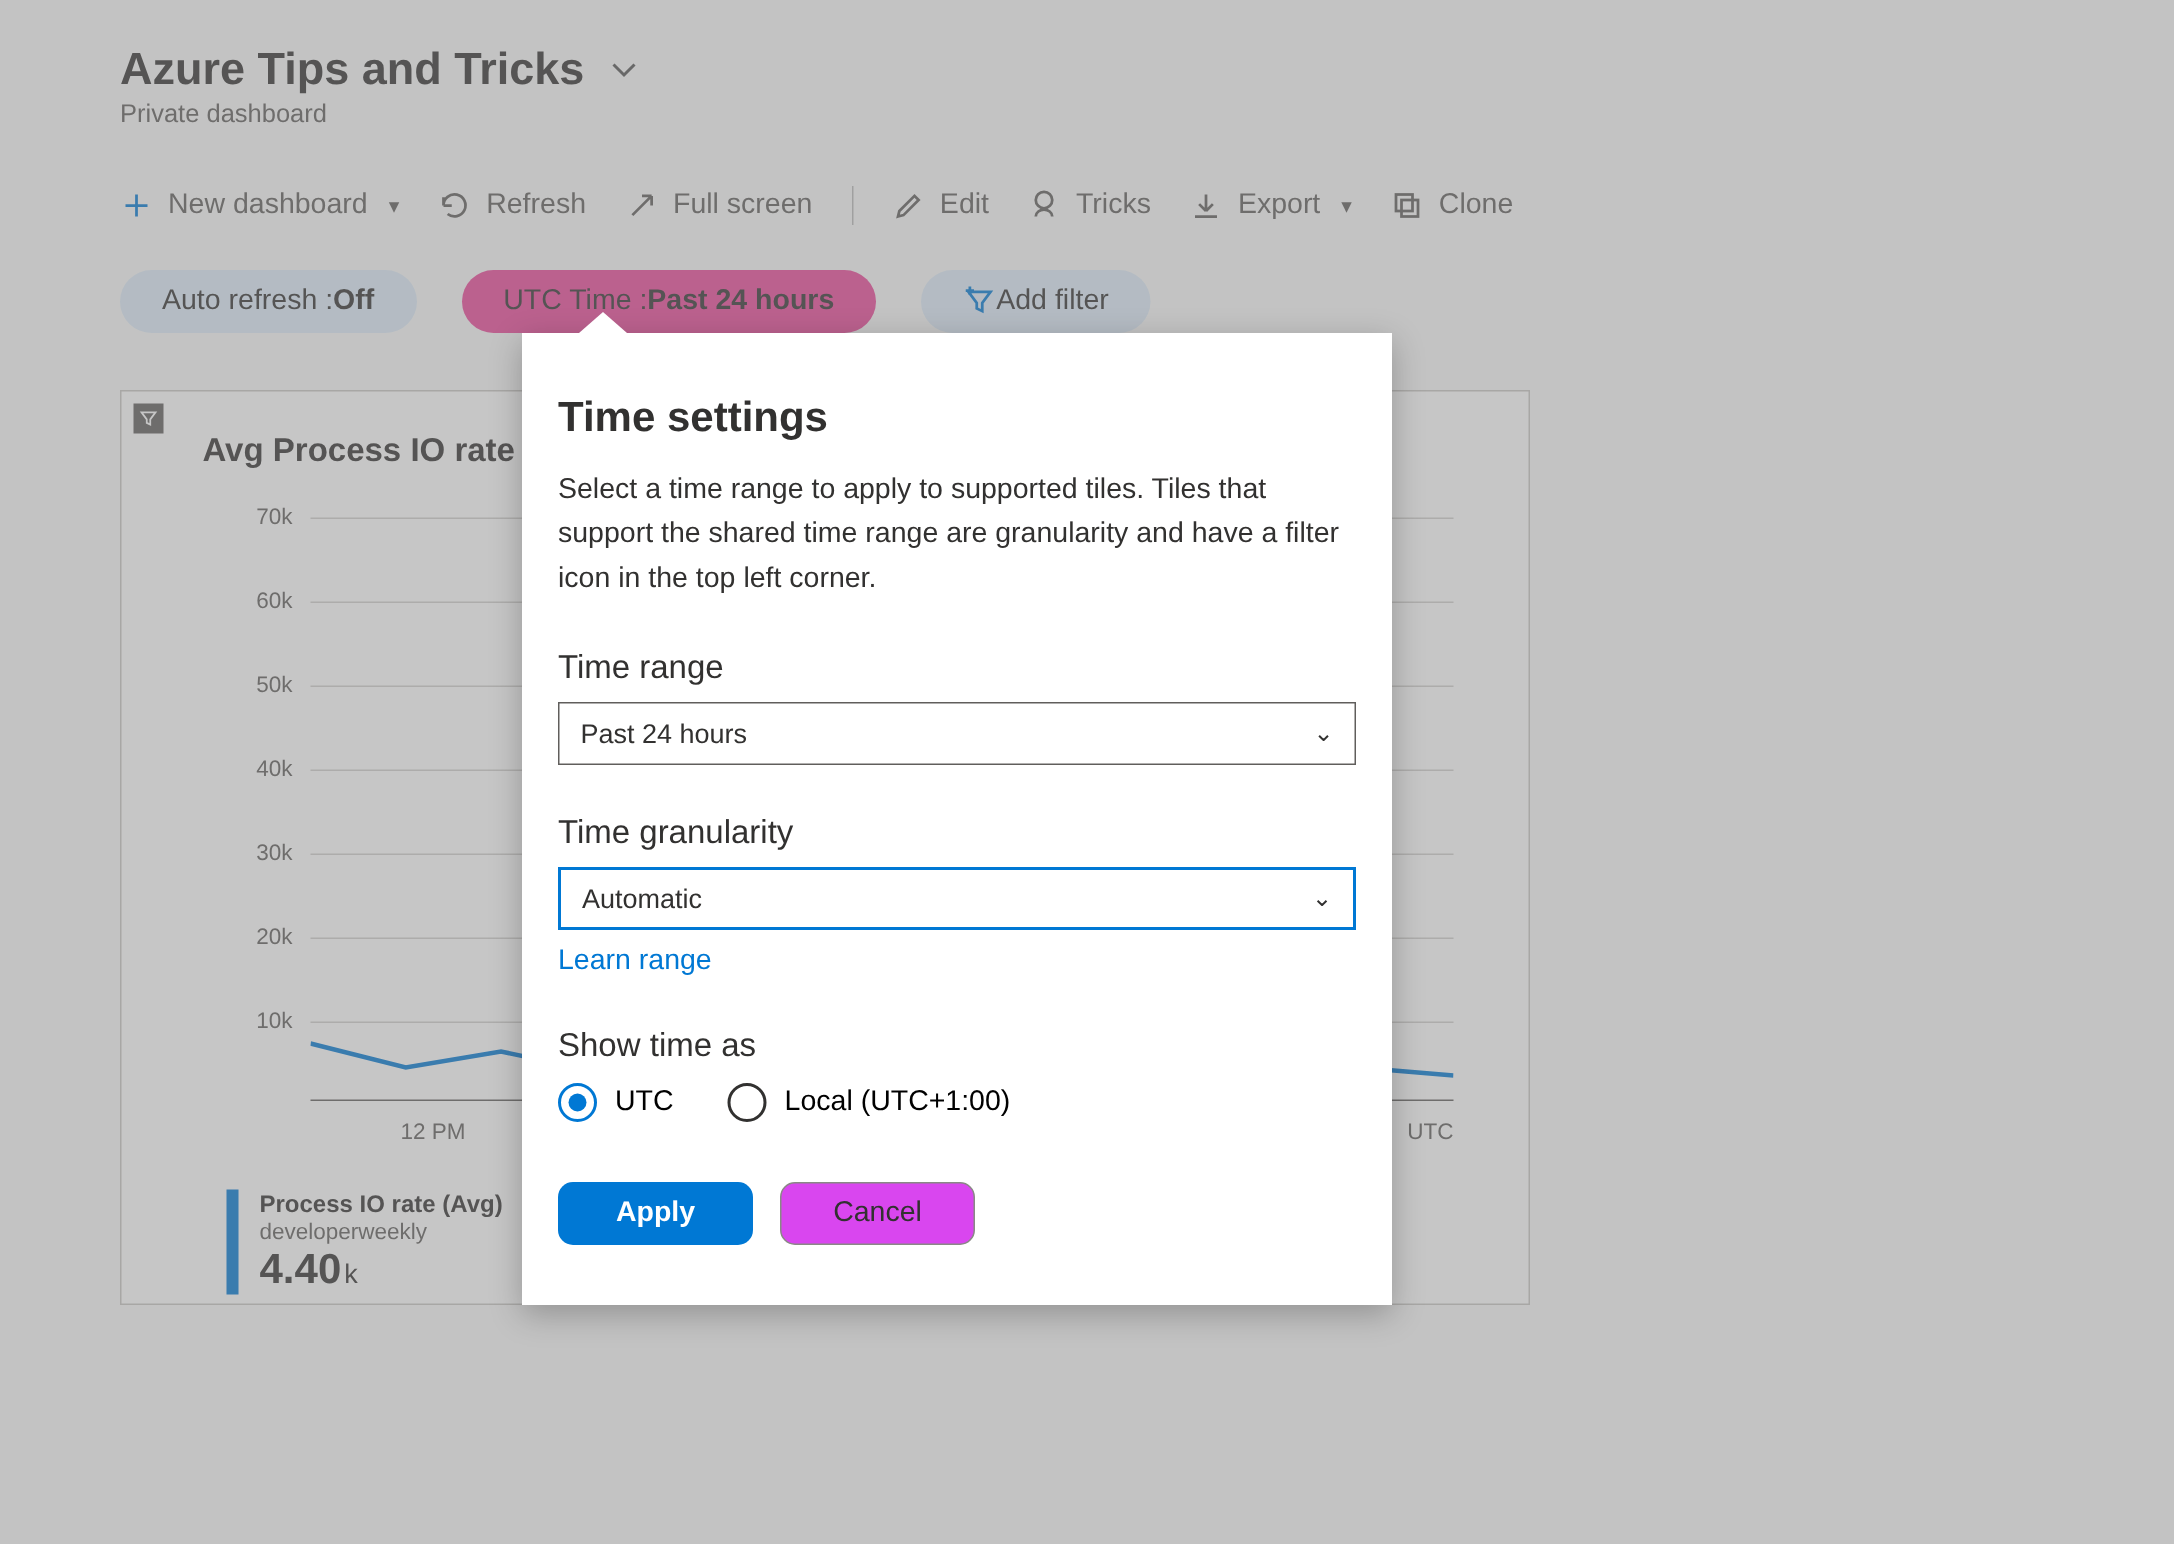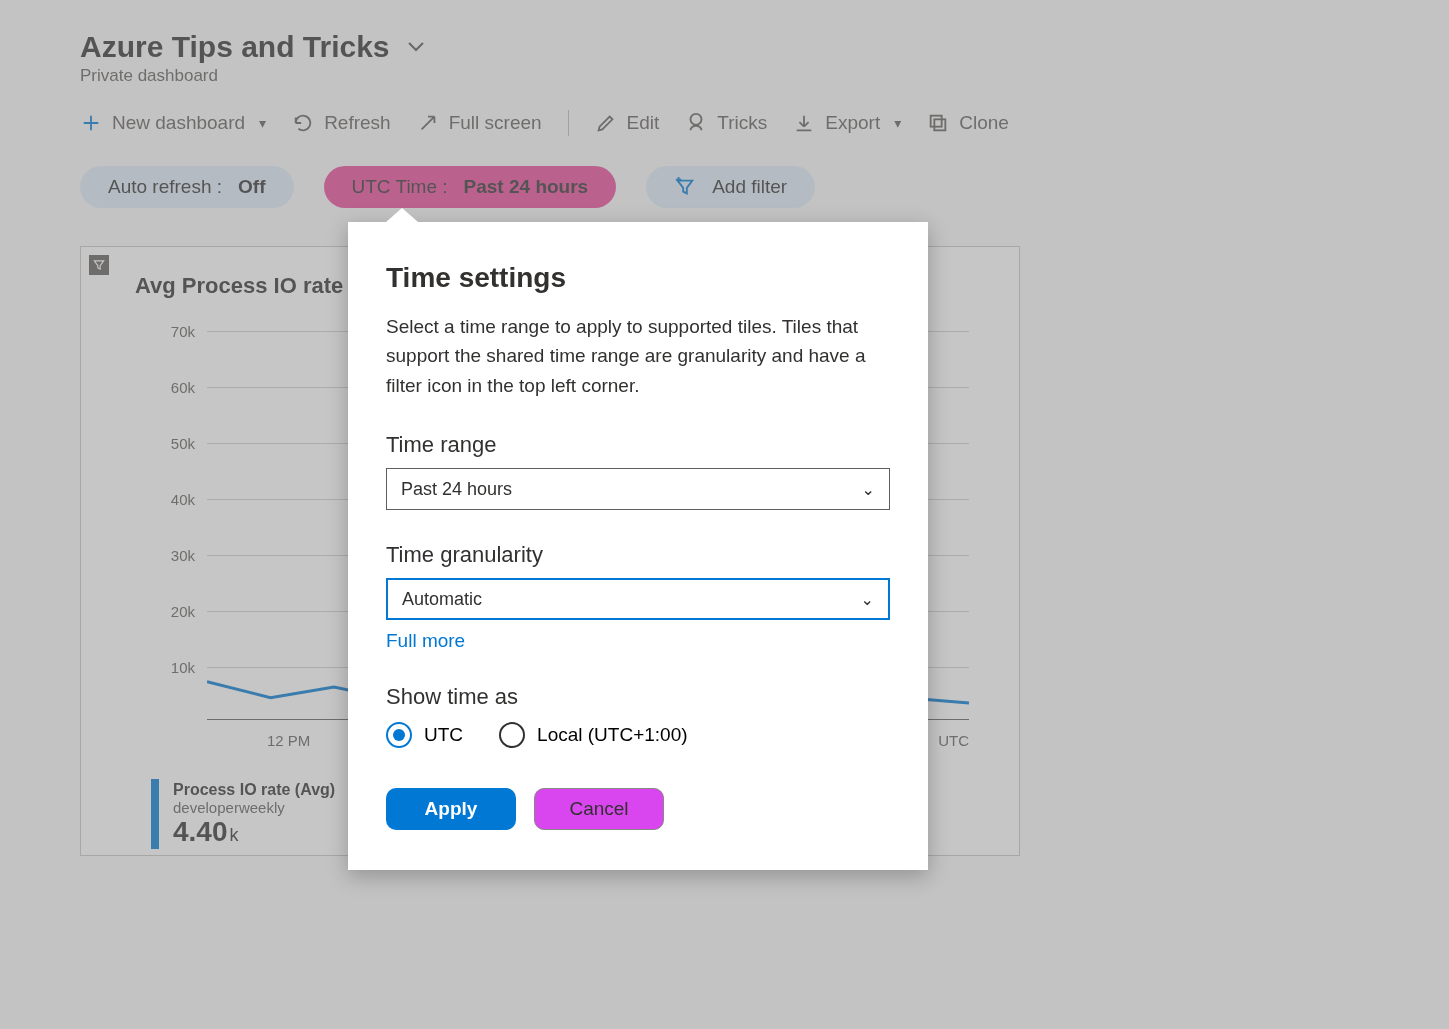--- a/index.html
+++ b/index.html
@@ -36,21 +36,21 @@
     font-size: 17px;
     color: #605e5c;
     margin-top: 2px;
   }
   .chev { color: #555; }
 
   .toolbar {
     display: flex;
     align-items: center;
     gap: 26px;
-    margin-top: 24px;
+    margin-top: 38px;
     color: #605e5c;
     font-size: 19px;
   }
   .toolbar .sep {
     width: 1px;
     height: 26px;
     background: #bbb;
   }
   .tbtn {
     display: inline-flex;
@@ -69,21 +69,21 @@
   }
   .pill {
     background: #deecf9;
     border-radius: 28px;
     padding: 10px 28px;
     font-size: 19px;
     color: #323130;
     cursor: pointer;
     display: inline-flex;
     align-items: flex-end;
-    gap: 16px;
+    gap: 0;
   }
   .pill.active { background: #ec4899; }
   .pill b { font-weight: 700; }
   .add-filter-icon {
     position: relative;
     width: 22px; height: 22px;
     color: #0078d4;
   }
 
   .tile {
@@ -174,21 +174,21 @@
   .metric-val .unit { font-size: 18px; font-weight: 400; margin-left: 2px; }
 
   
   .popover {
     position: absolute;
     top: 222px;
     left: 348px;
     width: 580px;
     background: #fff;
     box-shadow: 0 6px 20px rgba(0,0,0,0.25);
-    padding: 40px 38px;
+    padding: 40px 24px;
     z-index: 100;
   }
   .popover::before {
     content: "";
     position: absolute;
     top: -14px;
     left: 38px;
     width: 0; height: 0;
     border-left: 16px solid transparent;
     border-right: 16px solid transparent;
@@ -429,21 +429,21 @@
   <div class="select">
     <span>Past 24 hours</span>
     <span class="chev-down">⌄</span>
   </div>
 
   <div class="field-label">Time granularity</div>
   <div class="select focused">
     <span>Automatic</span>
     <span class="chev-down">⌄</span>
   </div>
-  <a class="link">Full more</a>
+  <a class="link">Learn range</a>
 
   <div class="field-label">Show time as</div>
   <div class="radio-row">
     <div class="radio selected">
       <span class="circle">
           <span class="dot"></span>
         </span>
       <span>UTC</span>
     </div>
     <div class="radio">

